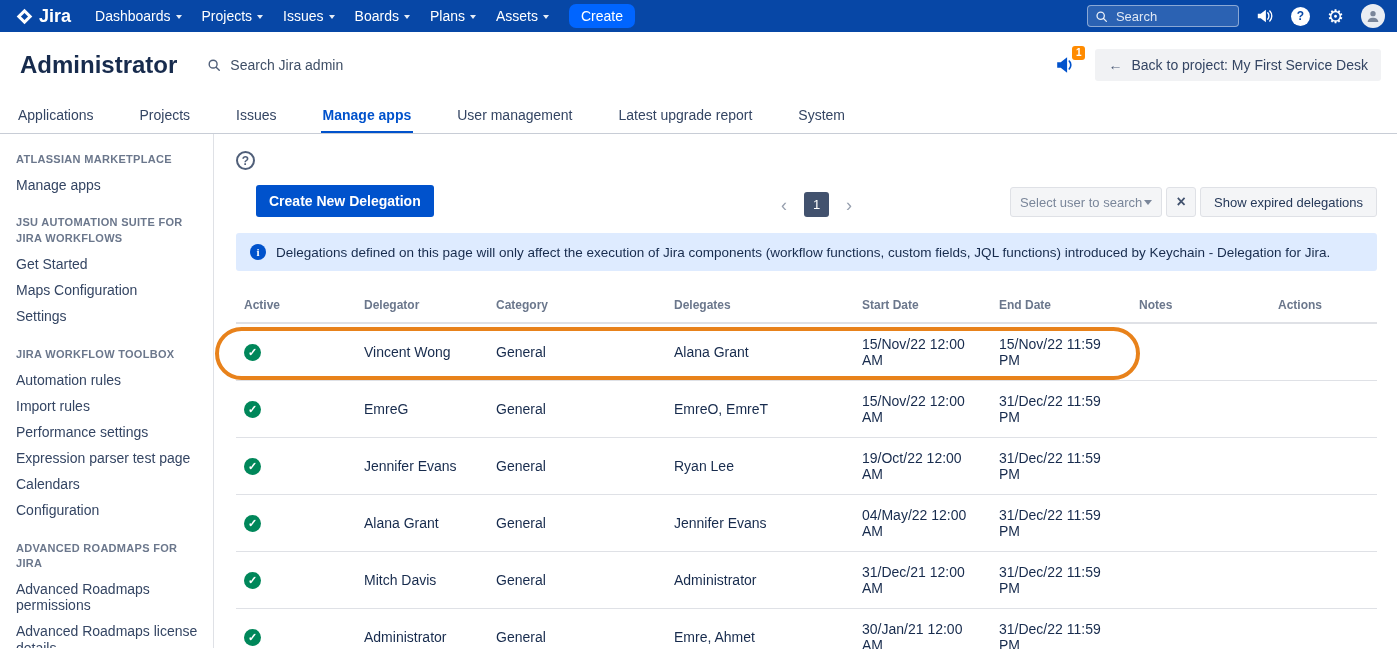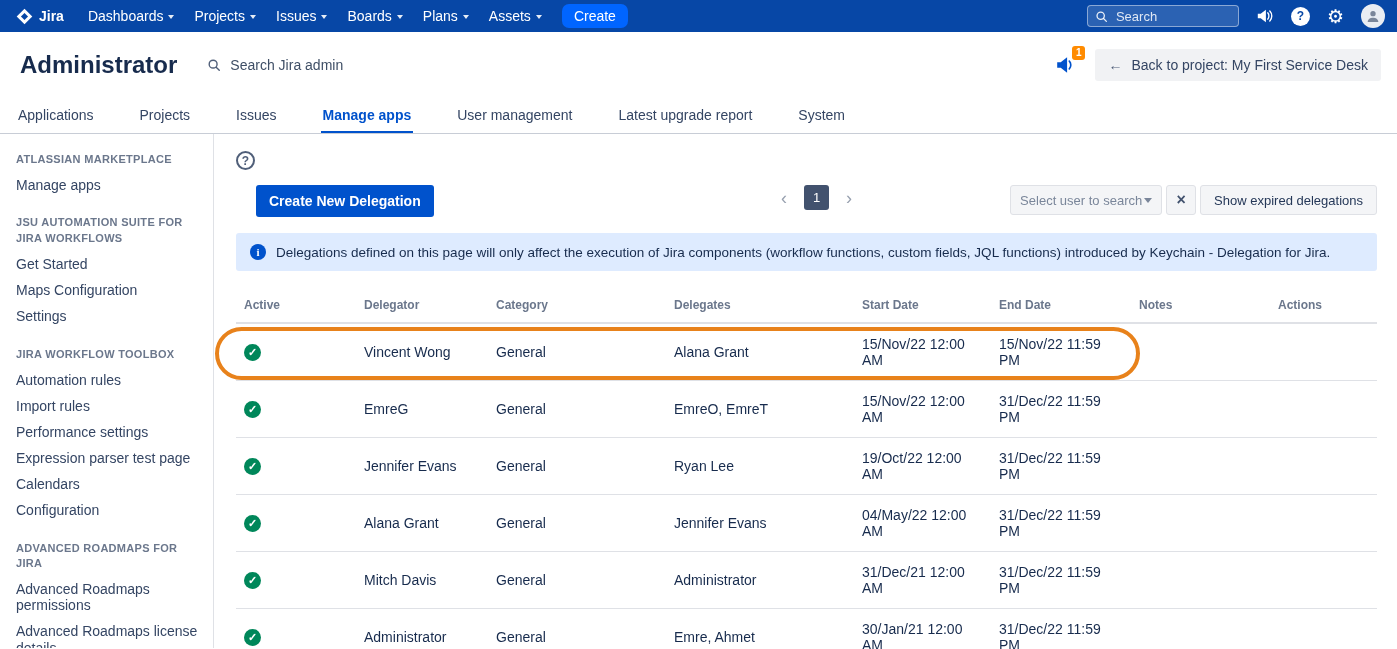--- a/index.html
+++ b/index.html
@@ -1,21 +1,21 @@
 <!DOCTYPE html>
 <html><head>
 <meta charset="utf-8">
 <style>
   * { box-sizing: border-box; }
   body { margin:0; font-family:"Liberation Sans", sans-serif; background:#fff; }
   .page { width:1397px; height:649px; position:relative; background:#fff; overflow:hidden; }
 
   
   .topnav { height:32px; background:#0747A6; display:flex; align-items:center; padding:0 12px; color:#fff; }
-  .brand { display:flex; align-items:center; gap:6px; font-size:14px; font-weight:bold; padding:0 14px 0 4px; cursor:pointer; }
+  .brand { display:flex; align-items:center; gap:6px; font-size:18px; font-weight:bold; padding:0 14px 0 4px; cursor:pointer; }
   .nav-item { display:flex; align-items:center; gap:5px; padding:0 10px; font-size:14px; height:48px; cursor:pointer; color:#fff; }
   .chev { width:0; height:0; border-left:3.5px solid transparent; border-right:3.5px solid transparent; border-top:4px solid rgba(255,255,255,0.9); margin-top:2px; }
   .create-btn { background:#0065FF; color:#fff; border:none; border-radius:7px; font-size:14px; font-weight:500; padding:3px 12px; margin-left:10px; height:24px; cursor:pointer; font-family:inherit; }
   .nav-right { margin-left:auto; display:flex; align-items:center; gap:17px; }
   .nav-search { width:152px; height:22px; background:rgba(255,255,255,0.15); border:1px solid rgba(255,255,255,0.45); border-radius:4px; display:flex; align-items:center; gap:6px; padding:0 7px; }
   .nav-search svg { flex:none; }
   .nav-search input { background:transparent; border:none; outline:none; color:#fff; font-size:13px; width:100%; font-family:inherit; }
   .nav-search input::placeholder { color:rgba(255,255,255,0.85); }
   .icon-btn { color:#fff; display:grid; place-items:center; cursor:pointer; }
   .q-circle { width:19px; height:19px; border-radius:50%; background:#fff; color:#0747A6; font-weight:bold; font-size:12px; display:grid; place-items:center; }
@@ -44,21 +44,21 @@
   .sidebar { width:214px; min-width:214px; border-right:1px solid #DFE1E6; padding:10px 12px 0 16px; overflow:hidden; }
   .side-header { font-size:11px; font-weight:700; color:#6B778C; margin:17px 0 5px; letter-spacing:0.3px; line-height:1.4; }
   .side-header.first { margin-top:8px; }
   .side-item { font-size:14px; color:#344563; padding:5px 0; cursor:pointer; line-height:1.15; }
 
   .main { flex:1; padding:17px 20px 0 22px; position:relative; }
   .title-row { display:flex; align-items:center; gap:13px; }
   .page-title { font-size:23px; font-weight:600; color:#172B4D; margin:0; }
   .help-icon { width:19px; height:19px; border-radius:50%; border:2px solid #505F79; color:#505F79; font-size:12px; font-weight:bold; display:grid; place-items:center; cursor:pointer; }
 
-  .toolbar { display:flex; align-items:flex-start; margin-top:15px;padding-left:20px; }
+  .toolbar { display:flex; align-items:flex-end; margin-top:15px;padding-left:20px; }
   .toolbar-left { flex:1; }
   .create-delegation-btn { background:#0052CC; color:#fff; border:none; border-radius:3px; font-size:14px; font-weight:700; padding:8px 13px; cursor:pointer; font-family:inherit; }
   .pagination { display:flex; align-items:center; gap:17px; }
   .pg-arrow { color:#97A0AF; font-size:18px; cursor:pointer; line-height:1; }
   .pg-current { background:#42526E; color:#fff; min-width:25px; height:25px; border-radius:3px; display:grid; place-items:center; font-size:13px; cursor:pointer; }
   .toolbar-right { flex:1; display:flex; justify-content:flex-end; gap:4px; align-items:center; }
   .user-select { width:152px; height:30px; background:#F4F5F7; border:1px solid #DFE1E6; border-radius:3px; display:flex; align-items:center; justify-content:space-between; padding:0 9px; color:#7A869A; font-size:13px; cursor:pointer; }
   .sel-chev { width:0; height:0; border-left:4px solid transparent; border-right:4px solid transparent; border-top:5px solid #7A869A; }
   .clear-btn { width:30px; height:30px; background:#F4F5F7; border:1px solid #DFE1E6; border-radius:3px; display:grid; place-items:center; color:#42526E; font-size:16px; font-weight:bold; cursor:pointer; padding:0; }
   .expired-btn { height:30px; background:#F4F5F7; border:1px solid #DFE1E6; border-radius:3px; padding:0 13px; color:#253858; font-size:13px; cursor:pointer; font-family:inherit; }

